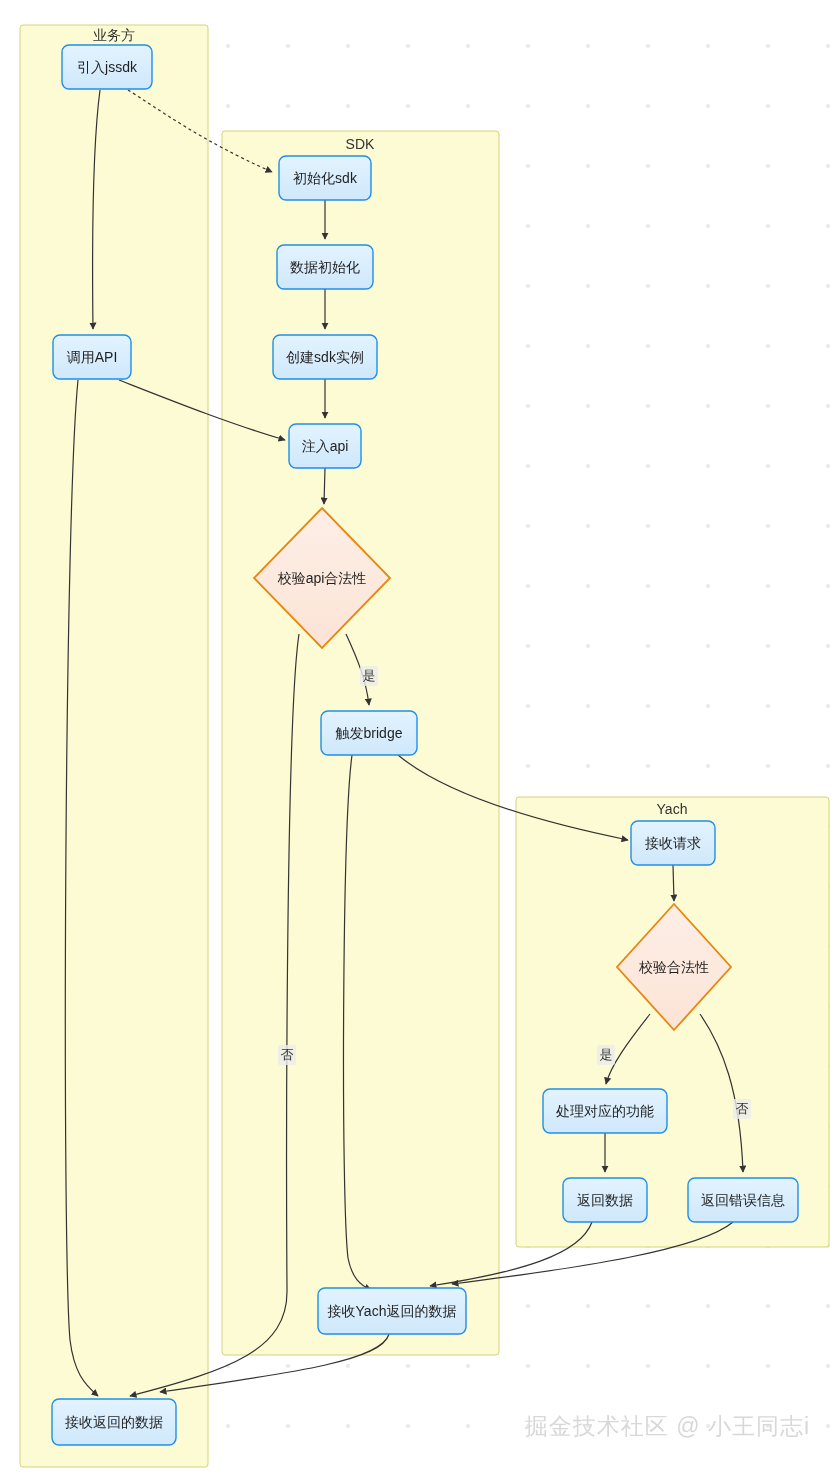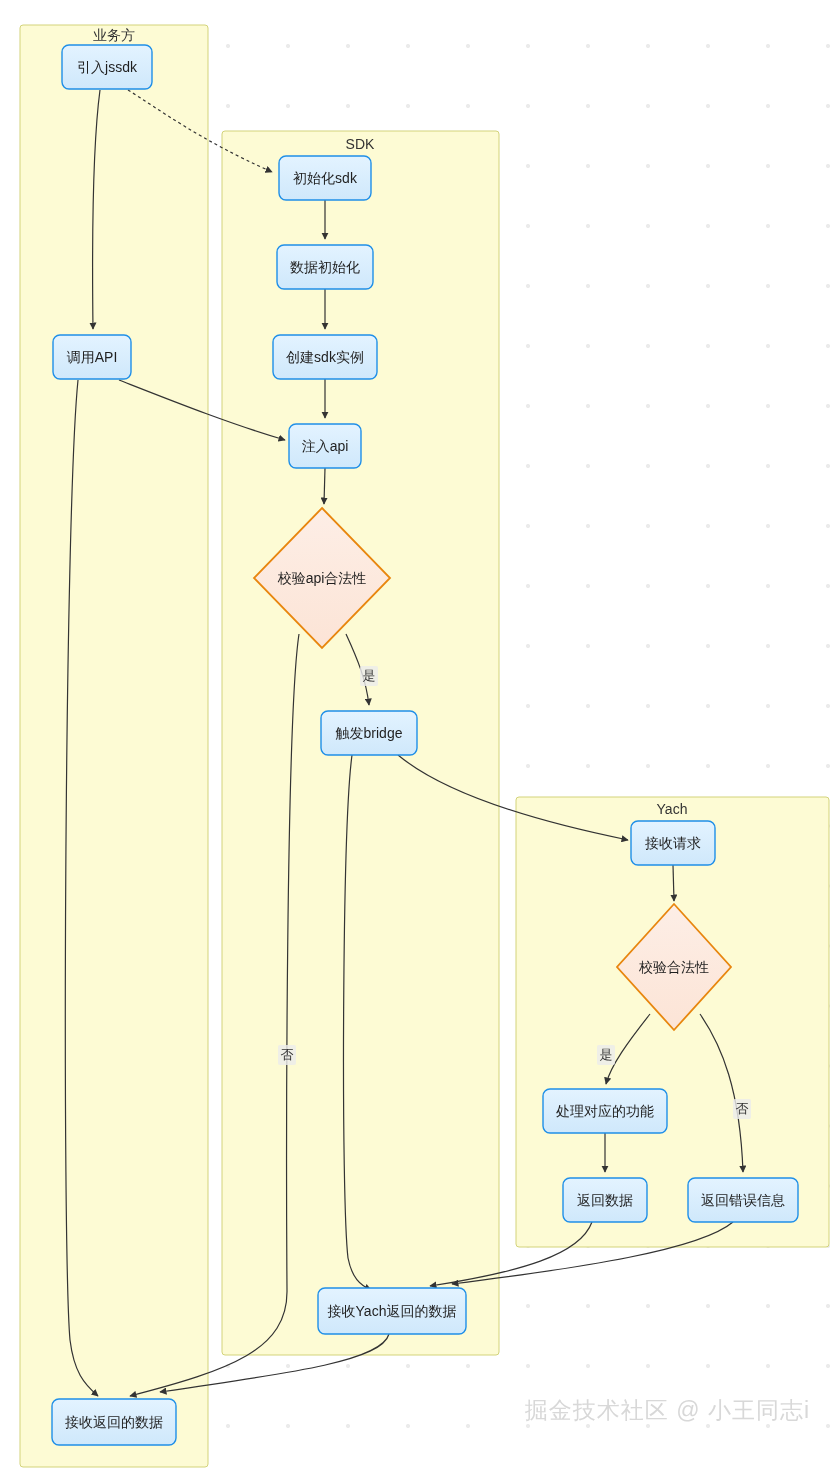--- a/index.html
+++ b/index.html
@@ -27,21 +27,21 @@
   }
   #diagram {
     position: absolute;
     left: 0; top: 0;
     width: 836px;
     height: 1484px;
   }
   .watermark {
     position: absolute;
     right: 26px;
-    bottom: 58px;
+    bottom: 42px;
     font-size: 23px;
     color: #d8d8d8;
     letter-spacing: 1px;
     font-family: "Liberation Sans", "DejaVu Sans", sans-serif;
     white-space: nowrap;
     user-select: none;
   }
   .node-label {
     font-size: 14px;
     fill: #1f1f1f;

